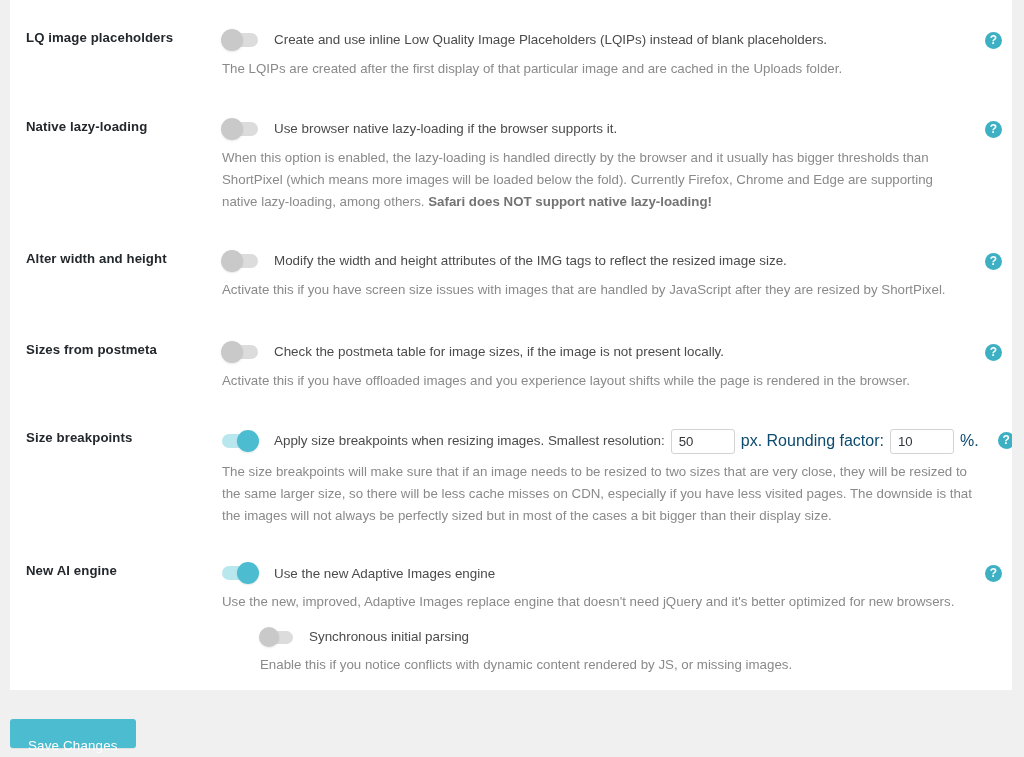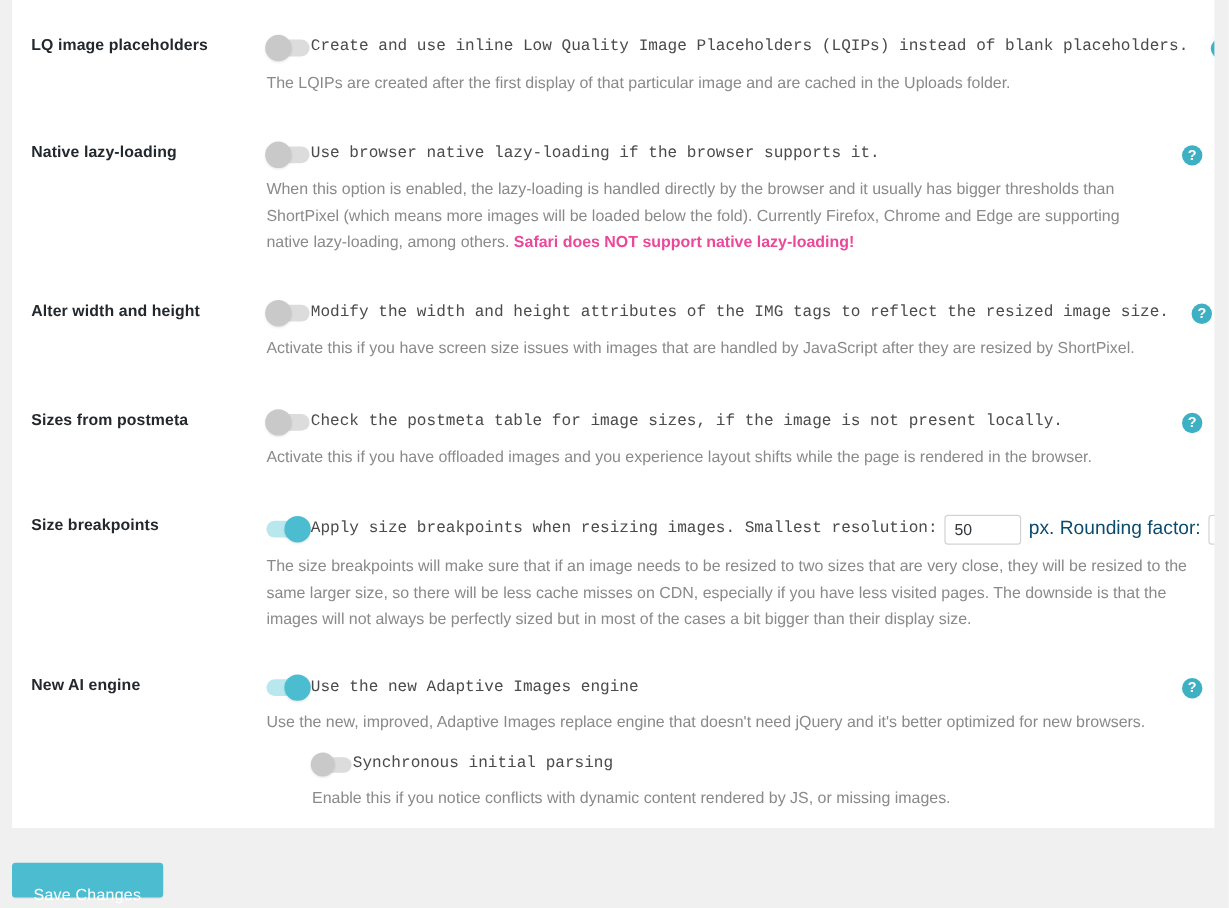--- a/index.html
+++ b/index.html
@@ -68,34 +68,33 @@
     display: flex;
     align-items: center;
     min-height: 22px;
     flex-wrap: nowrap;
   }
 
   .control-text {
     font-size: 13.4px;
     color: #4b4b4b;
     line-height: 1.45;
-    margin-left: 1px;
+    margin-left: 16px;
     white-space: nowrap;
-    font-family: Liberation Mono, monospace;
   }
 
   .desc {
     font-size: 13.3px;
     color: #8a8a8a;
     line-height: 1.65;
     margin-top: 7px;
     max-width: 772px;
   }
   .desc b, .desc strong {
-    color: #ec4899;
+    color: #737373;
     font-weight: bold;
   }
 
   
   .toggle {
     position: relative;
     width: 36px;
     height: 14px;
     flex: 0 0 36px;
     border-radius: 7px;

